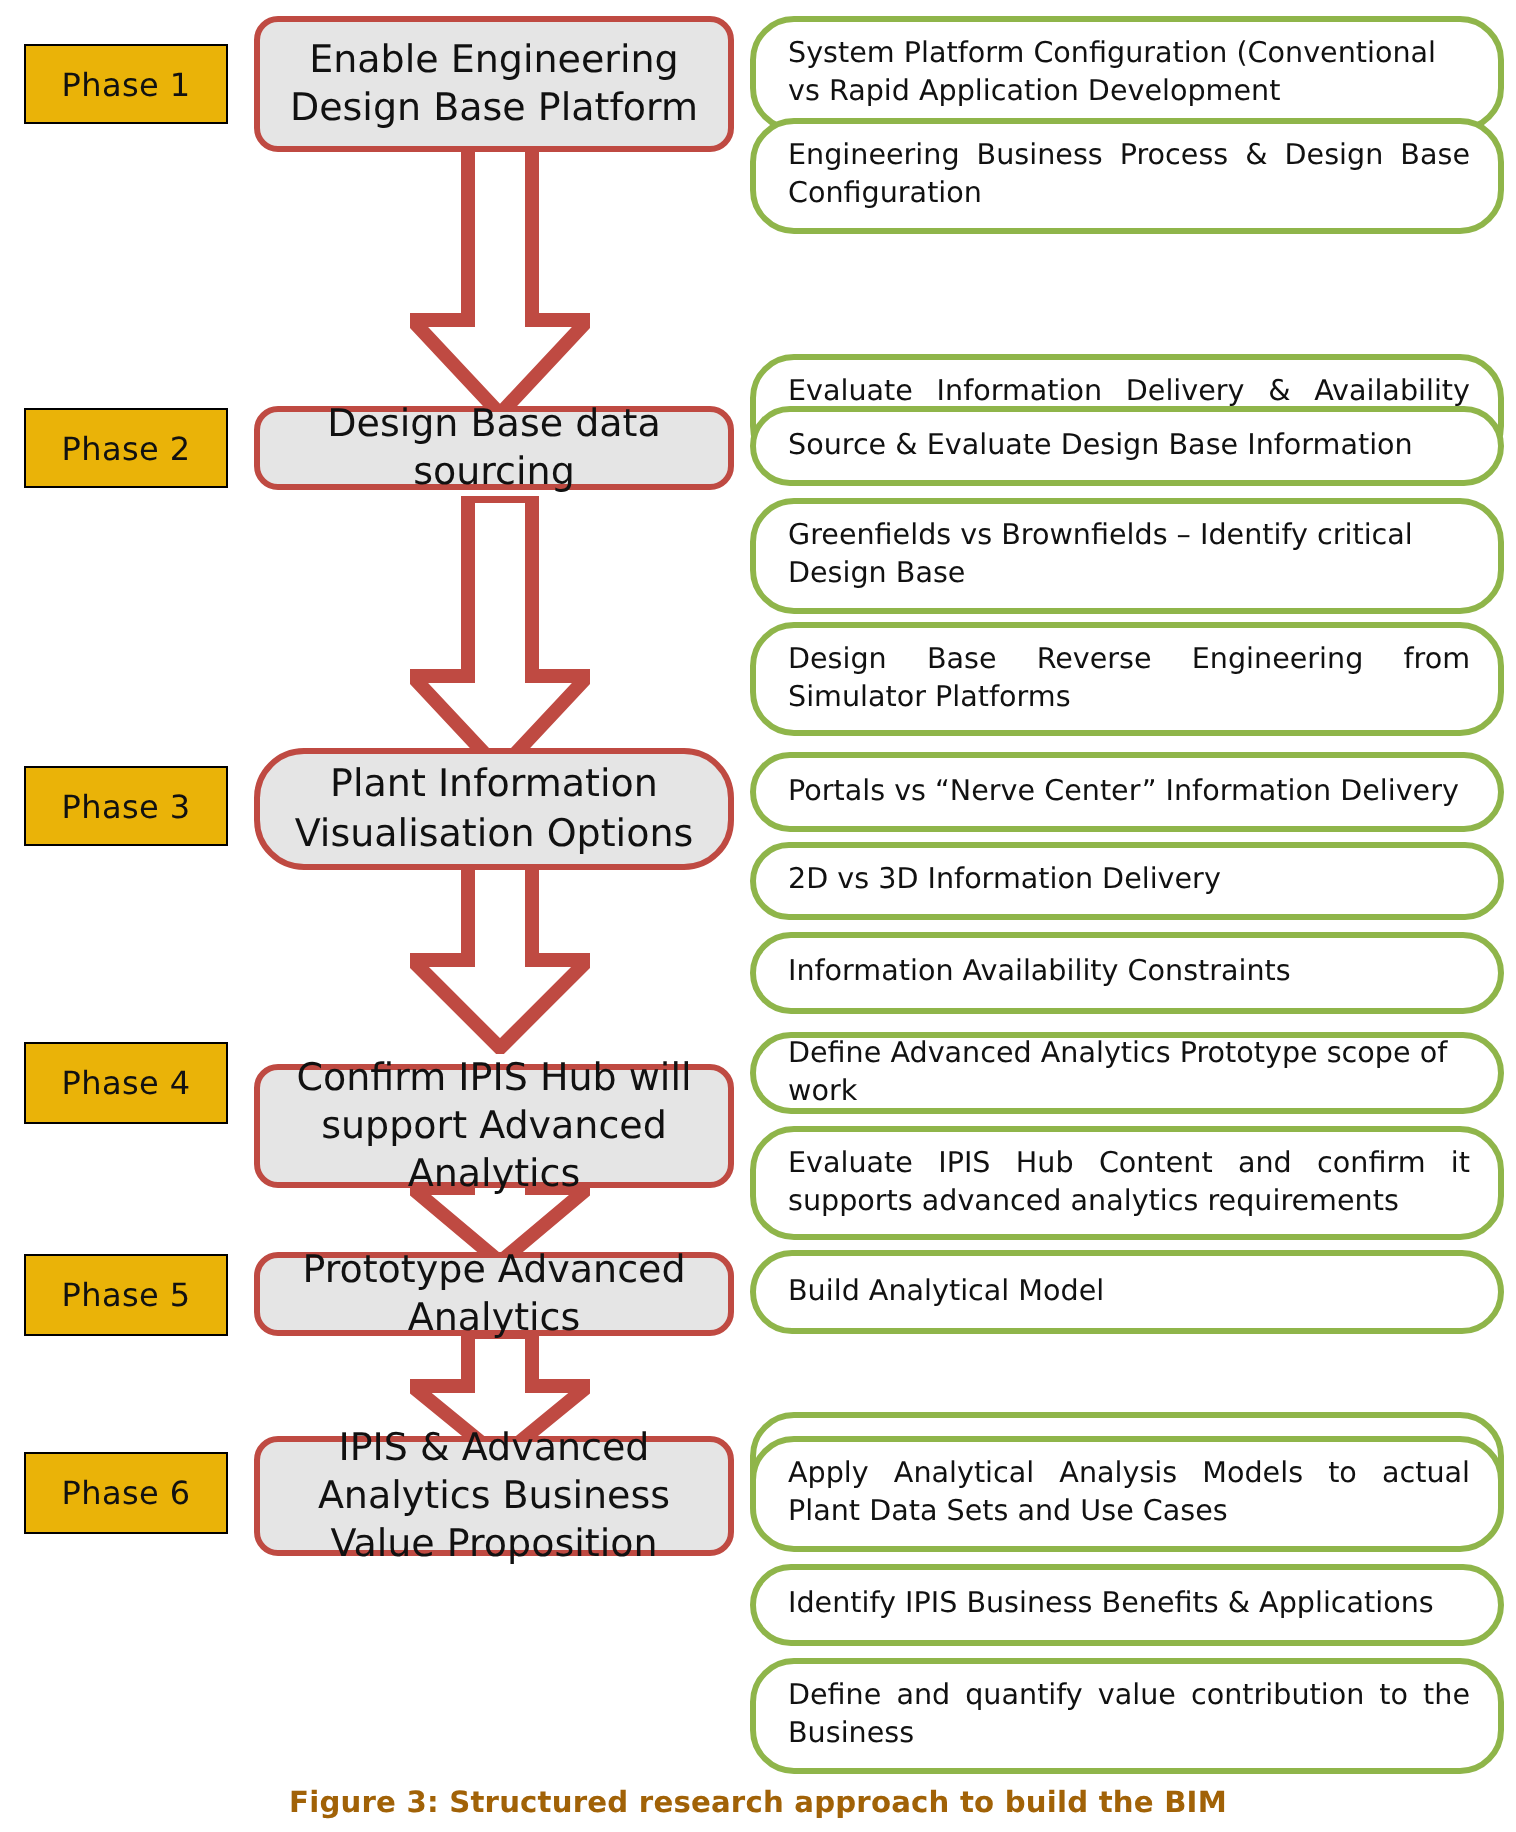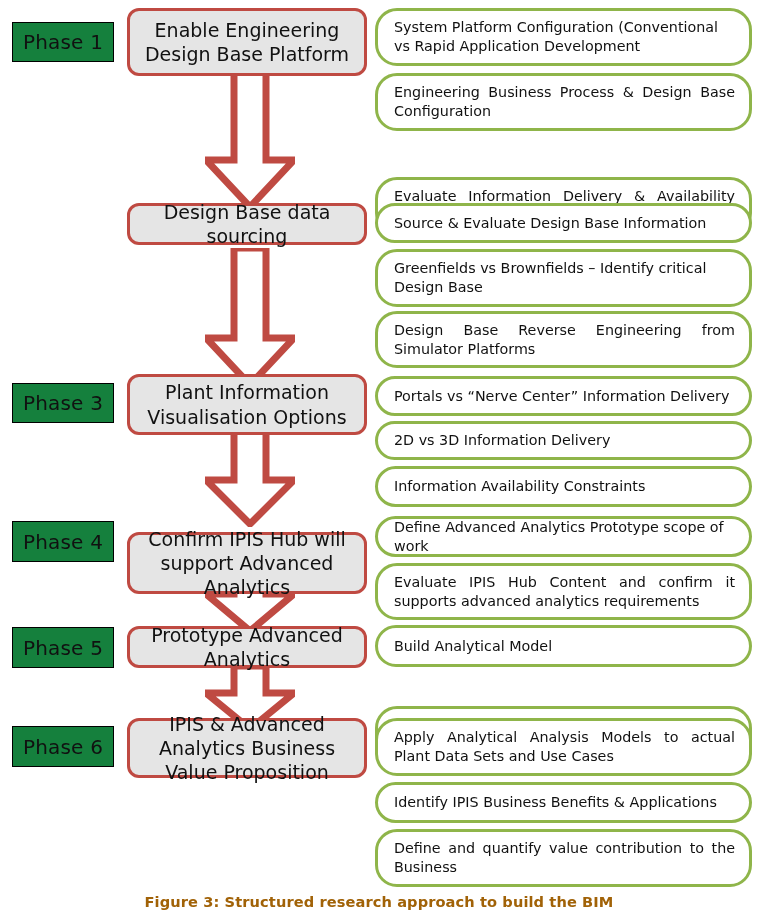--- a/index.html
+++ b/index.html
@@ -21,25 +21,25 @@
     left: 0; top: 0;
     width: 758px;
     height: 916px;
   }
 
   
   .phase-box {
     position: absolute;
     box-sizing: border-box;
     border: 1.4px solid #000000;
-    background: #15803d;
+    background: #eab308;
     display: flex;
     align-items: center;
     justify-content: center;
-    font-size: 20px;
+    font-size: 16px;
     letter-spacing: 0.2px;
     color: #111111;
   }
 
   
   .phase-node {
     position: absolute;
     box-sizing: border-box;
     border: 3.2px solid #bf4a42;
     border-radius: 12px;
@@ -92,20 +92,23 @@
   }
 </style>
 </head>
 <body>
 
 <div id="canvas">
 
   <div class="phase-box" style="left:12px; top:22px; width:102px; height:40px;">
     <span>Phase 1</span>
   </div>
+  <div class="phase-box" style="left:12px; top:204px; width:102px; height:40px;">
+    <span>Phase 2</span>
+  </div>
   <div class="phase-box" style="left:12px; top:383px; width:102px; height:40px;">
     <span>Phase 3</span>
   </div>
   <div class="phase-box" style="left:12px; top:521px; width:102px; height:41px;">
     <span>Phase 4</span>
   </div>
   <div class="phase-box" style="left:12px; top:627px; width:102px; height:41px;">
     <span>Phase 5</span>
   </div>
   <div class="phase-box" style="left:12px; top:726px; width:102px; height:41px;">
@@ -141,37 +144,37 @@
       <polygon points="29,0 61,0 61,27 89,27 45,63 1,27 29,27" fill="#ffffff" stroke="#bf4a42" stroke-width="7" stroke-linejoin="miter"></polygon>
     </svg>
   </div>
 
   <div class="phase-node" style="left:127px; top:8px; width:240px; height:68px;">
     <span>Enable Engineering Design Base Platform</span>
   </div>
   <div class="phase-node" style="left:127px; top:203px; width:240px; height:42px;">
     <span>Design Base data sourcing</span>
   </div>
-  <div class="phase-node" style="left:127px; top:374px; width:240px; height:61px;">
+  <div class="phase-node" style="left:127px; top:374px; width:240px; height:61px;border-radius:25px;">
     <span>Plant Information Visualisation Options</span>
   </div>
   <div class="phase-node" style="left:127px; top:512px; width:240px; height:62px;margin-top:20px;">
     <span>Confirm IPIS Hub will support Advanced Analytics</span>
   </div>
   <div class="phase-node" style="left:127px; top:626px; width:240px; height:42px;">
     <span>Prototype Advanced Analytics</span>
   </div>
   <div class="phase-node" style="left:127px; top:718px; width:240px; height:60px;">
     <span>IPIS &amp; Advanced Analytics Business Value Proposition</span>
   </div>
 
   <div class="activity-box" style="left:375px; top:8px; width:377px; height:58px;">
     <span class="txt">System Platform Configuration (Conventional vs Rapid Application Development</span>
   </div>
-  <div class="activity-box justify" style="left:375px; top:73px; width:377px; height:58px;">
+  <div class="activity-box justify" style="left:375px; top:59px; width:377px; height:58px;">
     <span class="txt">Engineering Business Process &amp; Design Base Configuration</span>
   </div>
   <div class="activity-box justify" style="left:375px; top:137px; width:377px; height:58px;margin-top:40px;">
     <span class="txt">Evaluate Information Delivery &amp; Availability (Structured vs Un-structured content)</span>
   </div>
 
   <div class="activity-box" style="left:375px; top:203px; width:377px; height:40px;">
     <span class="txt">Source &amp; Evaluate Design Base Information</span>
   </div>
   <div class="activity-box" style="left:375px; top:249px; width:377px; height:58px;align-items:center;">

